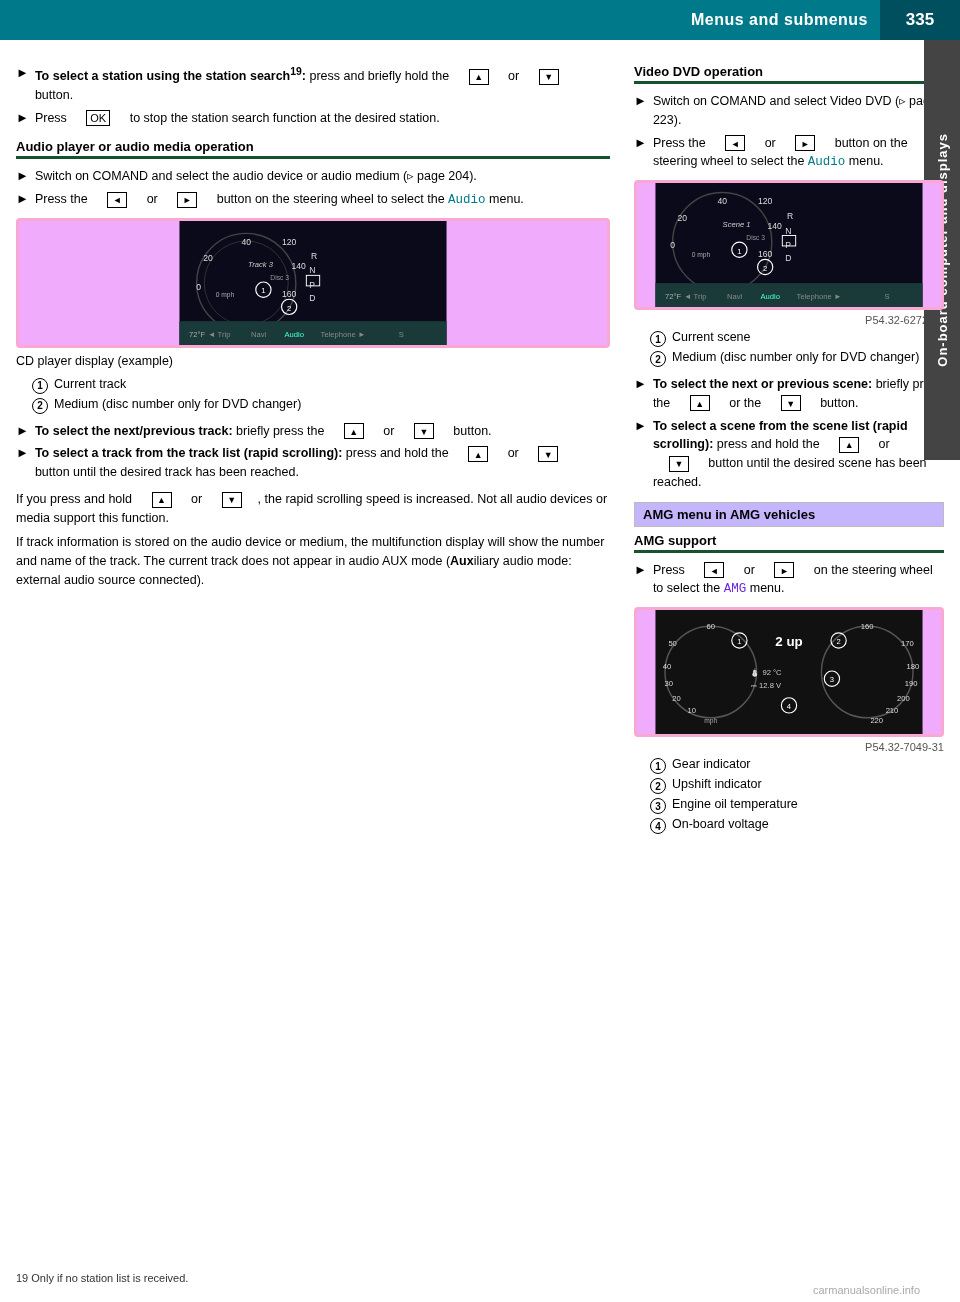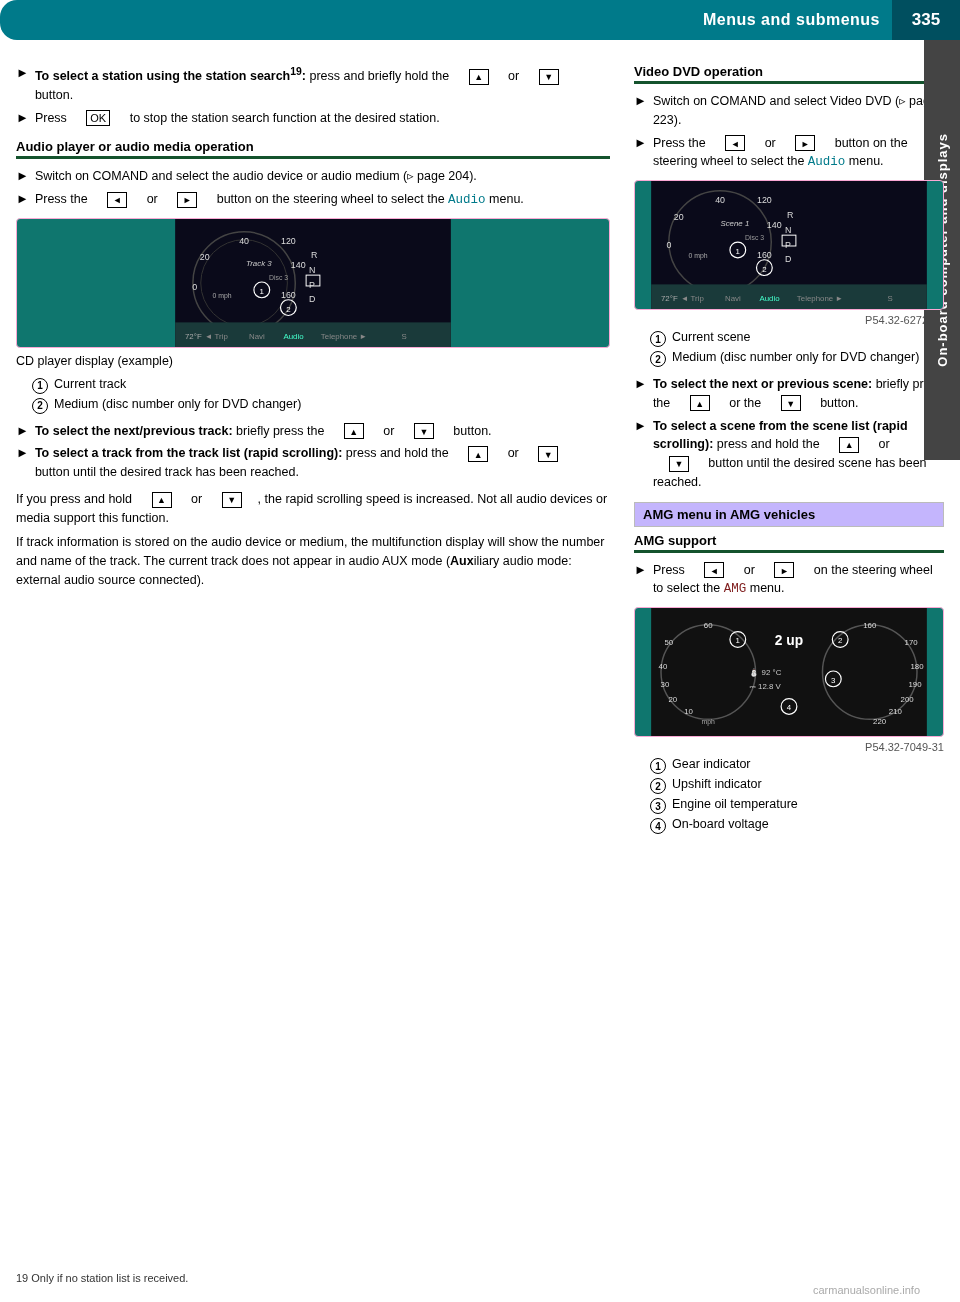--- a/index.html
+++ b/index.html
@@ -12,42 +12,41 @@
       min-height: 1302px;
       position: relative;
     }
 
     
     .header-bar {
       display: flex;
       align-items: stretch;
       height: 40px;
       background: #007a8a;
-      border-radius: 17px;
     }
     .header-title {
       flex: 1;
       display: flex;
       align-items: center;
       justify-content: flex-end;
       padding-right: 12px;
       color: #fff;
       font-size: 16px;
       font-weight: bold;
       letter-spacing: 0.5px;
     }
     .header-page {
       background: #004f5f;
       color: #fff;
       font-size: 17px;
       font-weight: bold;
       display: flex;
       align-items: center;
       justify-content: center;
-      width: 68px;
+      width: 80px;
     }
 
     
     .main-content {
       display: flex;
       padding: 24px 16px 24px 16px;
       gap: 24px;
     }
 
     
@@ -134,28 +133,28 @@
     .btn-triangle-down::before { content: '▼'; font-size: 9px; }
     .btn-triangle-left::before { content: '◄'; font-size: 9px; }
     .btn-triangle-right::before { content: '►'; font-size: 9px; }
 
     
     .audio-link {
       color: #007a8a;
       font-family: 'Courier New', monospace;
     }
     .amg-link {
-      color: #7f1d1d;
+      color: #6d28d9;
       font-family: 'Courier New', monospace;
     }
 
     
     .dashboard-img {
-      border: 1px solid #f9a8d4;
-      background: #0f766e;
+      border: 3px solid #f9a8d4;
+      background: #f0abfc;
       width: 100%;
       height: 130px;
       position: relative;
       margin: 8px 0 4px 0;
       border-radius: 4px;
       overflow: hidden;
       display: flex;
       align-items: center;
       justify-content: center;
     }

